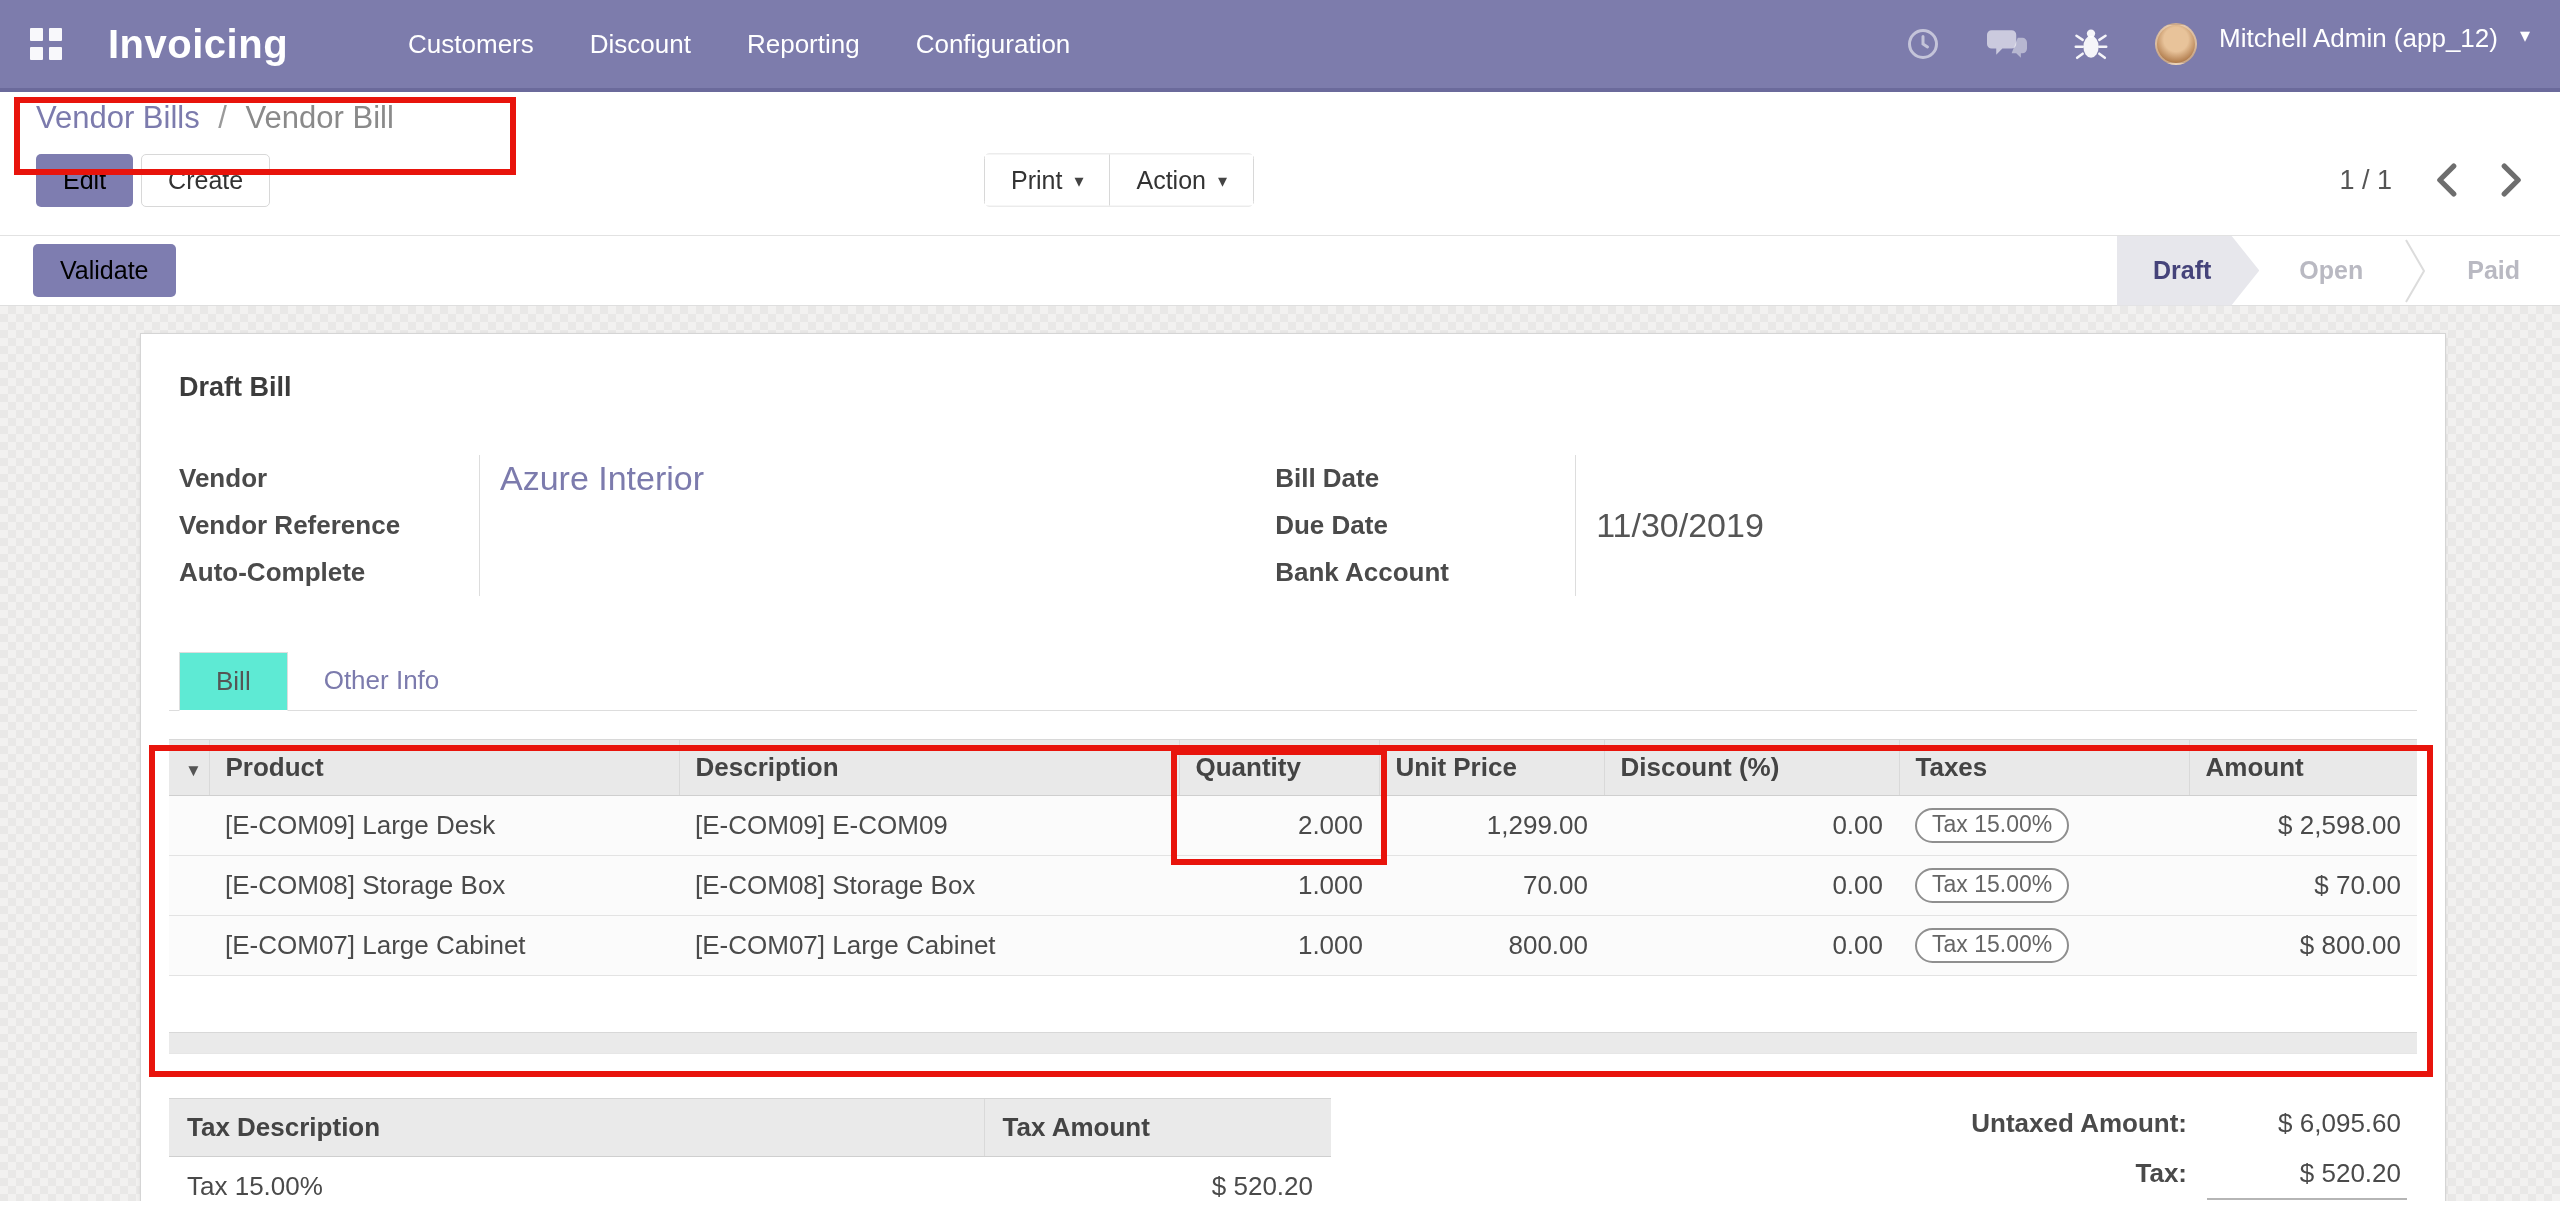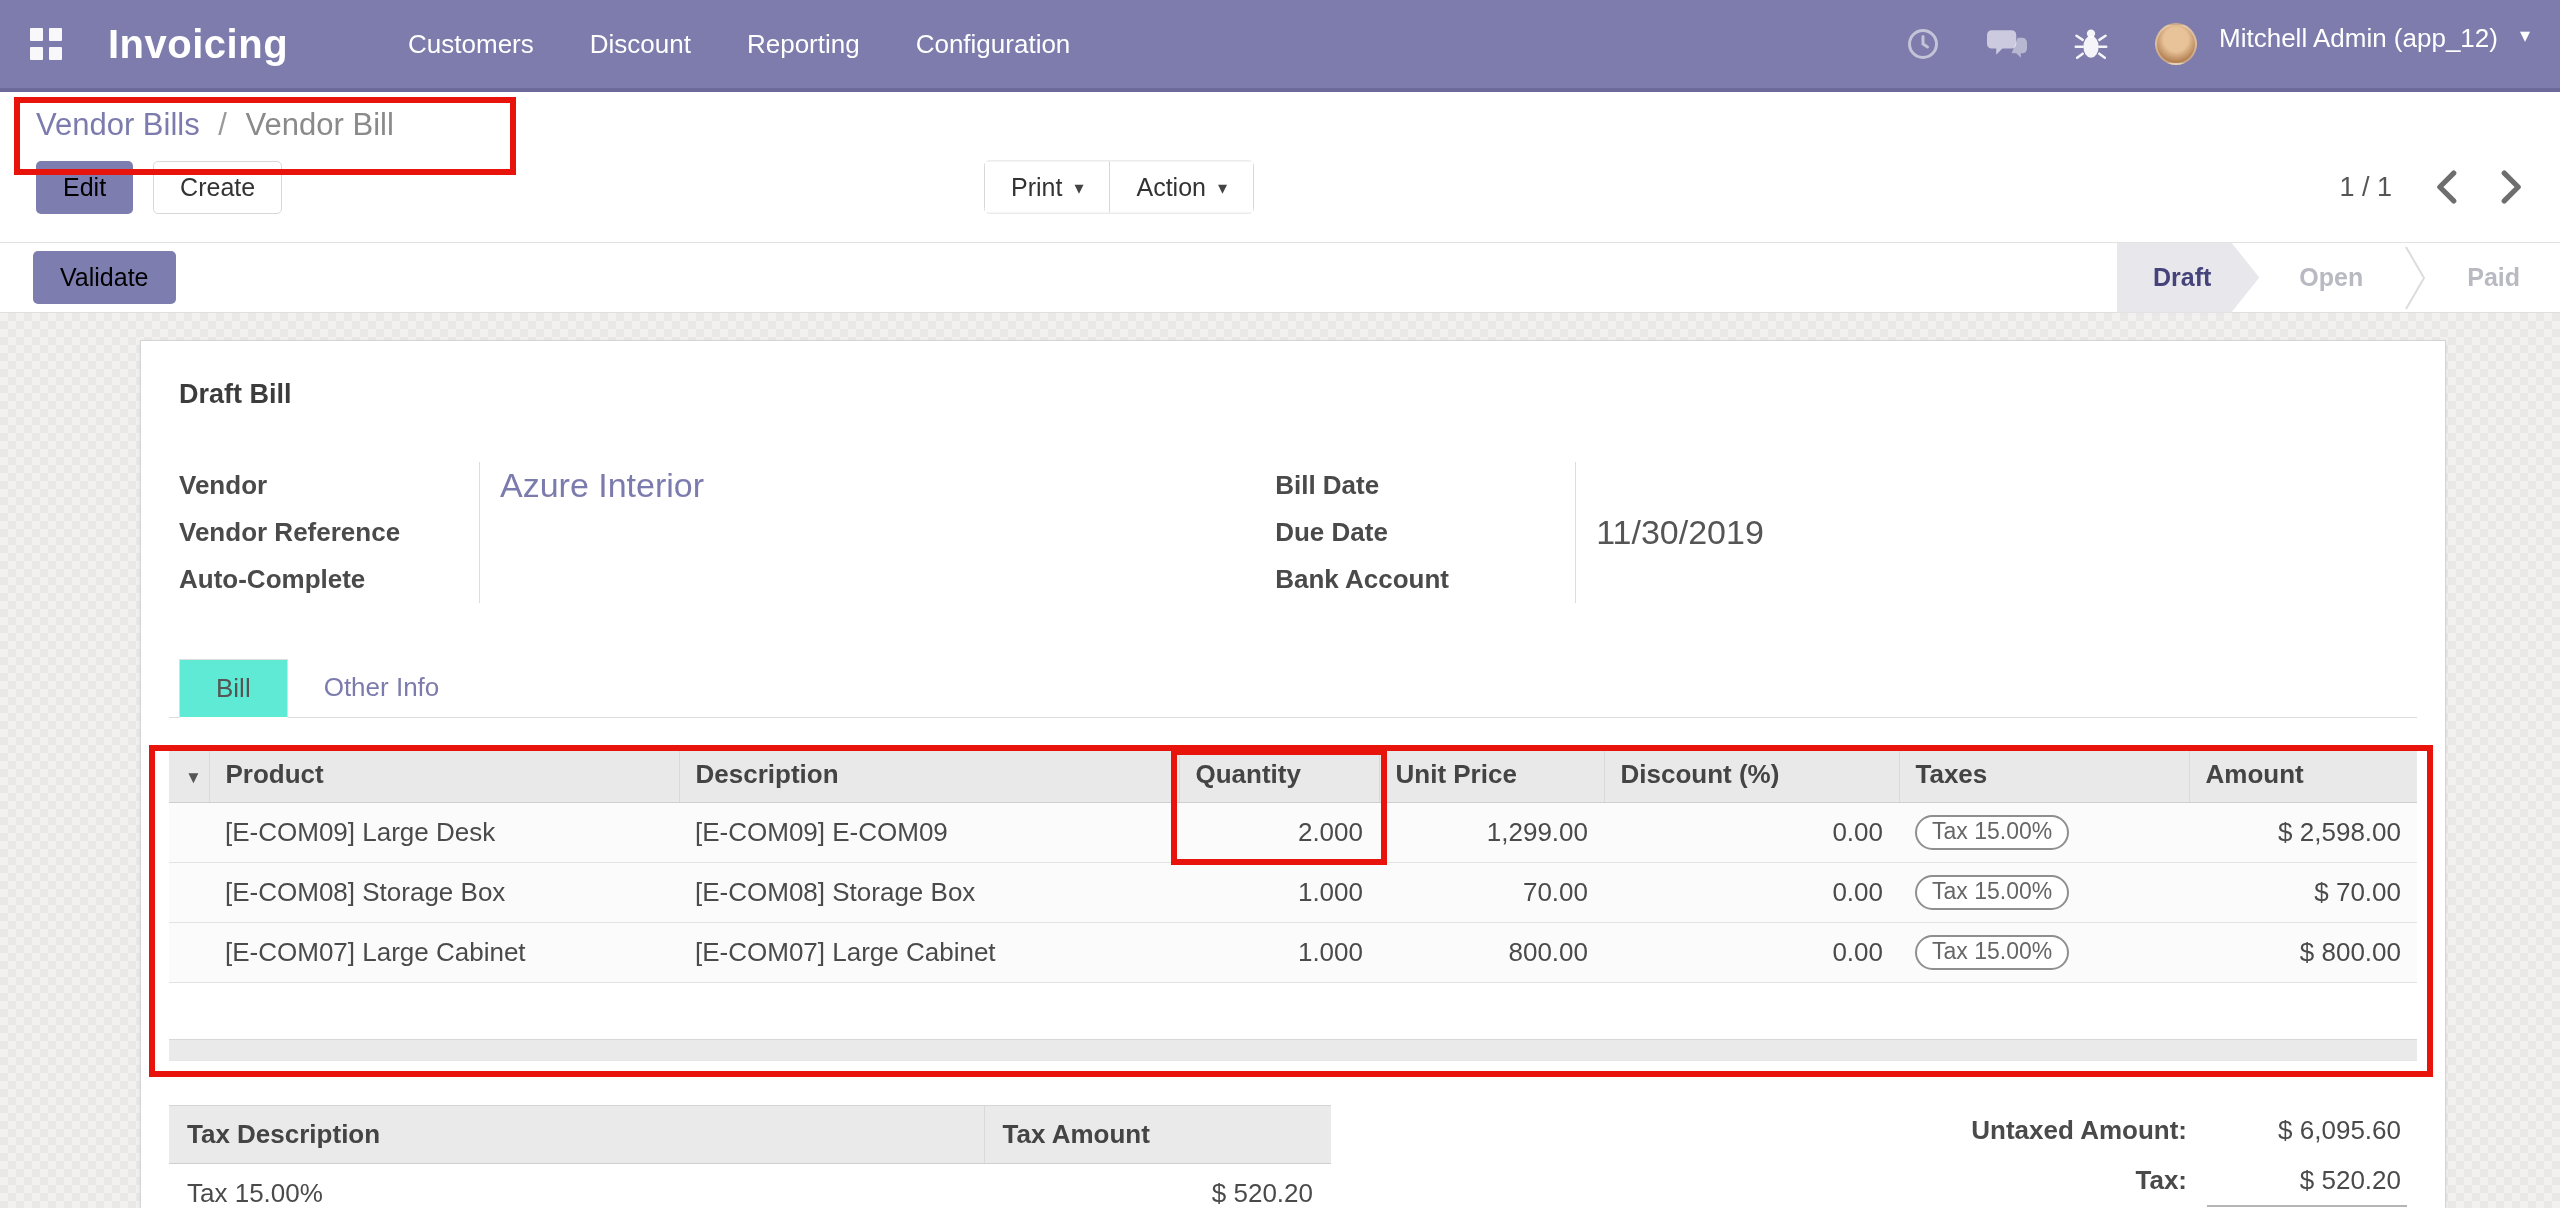--- a/index.html
+++ b/index.html
@@ -17,32 +17,32 @@
   .nav-menu div { cursor:pointer; }
   .nav-right { margin-left:auto; display:flex; align-items:center; gap:44px; }
   .nav-ico { width:40px; height:40px; display:flex; align-items:center; justify-content:center; cursor:pointer; }
   .avatar { width:42px; height:42px; border-radius:50%;
             background:radial-gradient(circle at 50% 38%, #e8c39a 0 40%, #b27e4f 75%, #8a5f3a 100%);
             border:2px solid rgba(255,255,255,.35); }
   .user-name { font-size:26px; display:flex; align-items:flex-start; gap:22px; cursor:pointer; }
   .caret { font-size:20px; }
 
   
-  .breadcrumb-row { padding:15px 36px 4px; font-size:31px; }
+  .breadcrumb-row { padding:8px 36px 4px; font-size:31px; }
   .bc-link { color:#7c7bad; cursor:pointer; }
   .bc-sep { color:#9a9a9a; margin:0 10px; }
   .bc-current { color:#8a8a8a; }
 
   .button-row { position:relative; height:80px; margin-bottom:15px;
                 display:flex; align-items:center; padding:0 36px; }
   .btn { font-size:25px; border-radius:5px; padding:11px 26px; cursor:pointer;
          display:inline-flex; align-items:center; border:1px solid transparent; }
   .btn-primary { background:#7e7db0; color:#000000; }
   .btn-default { background:#fff; color:#333; border-color:#d8d8d8; }
-  .btn-gap { margin-left:20px; }
+  .btn-gap { margin-left:8px; }
   .btn-group { position:absolute; left:984px; top:50%; transform:translateY(-50%);
                display:flex; border:1px solid #d8d8d8; border-radius:5px; background:#fff; }
   .btn-group .btn { border:none; border-radius:0;justify-content:flex-end; }
   .btn-group .btn + .btn { border-left:1px solid #d8d8d8; }
   .btn-caret { font-size:18px; color:#444; margin-left:12px; }
   .pager { margin-left:auto; display:flex; align-items:center; gap:42px; }
   .pager-count { font-size:27px; color:#555; }
   .pager-arrow { cursor:pointer; display:flex; }
 
   .header-sep { border-bottom:1px solid #e2e2e2; }

